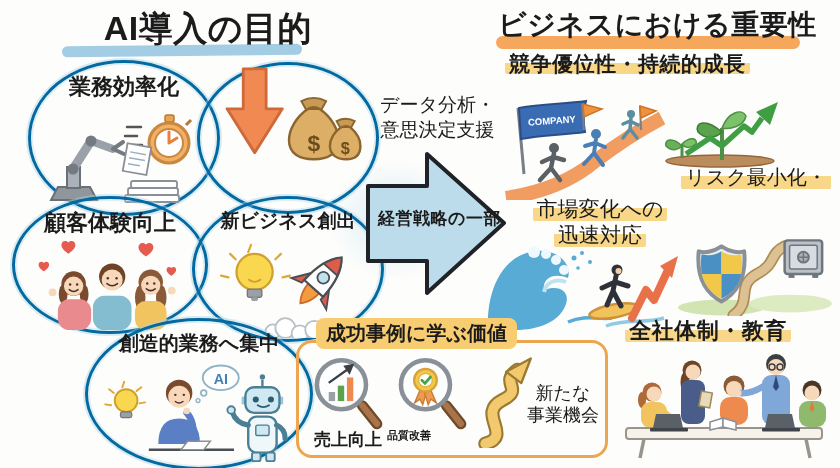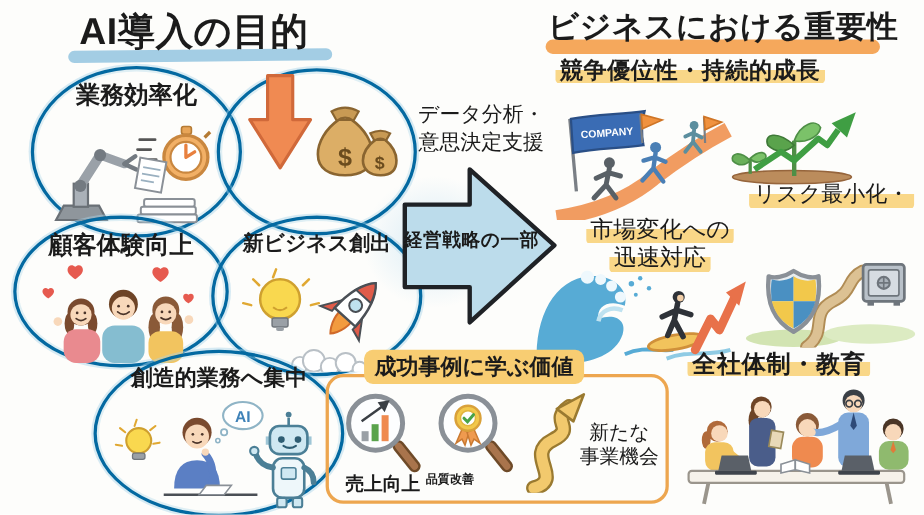--- a/index.html
+++ b/index.html
@@ -22,33 +22,33 @@
   .mark{
     background-image:linear-gradient(180deg, rgba(0,0,0,0) 46%, #f9d788 46%, #f9d788 96%, rgba(0,0,0,0) 96%);
     padding:0 4px;border-radius:4px;
   }
   .twoline{text-align:center;font-weight:400;}
   .twoline span{display:inline-block;}
   .success-box{
     position:absolute;border:3.5px solid #eda64f;border-radius:16px;background:transparent;
   }
   .success-title{
-    position:absolute;text-align:center;font-weight:700;z-index:3;
+    position:absolute;text-align:left;font-weight:700;z-index:3;
   }
   .success-title span{background:#f8cd72;border-radius:8px;padding:2px 10px;display:inline-block;}
   .small-label{position:absolute;font-weight:700;white-space:nowrap;}
   .wash{position:absolute;border-radius:50%;}
 </style>
 </head>
 <body>
 
 <div class="canvas">
 
   <div class="abs bar" style="left:62px;top:45px;width:240px;height:11px;background:#a3cde4;transform:rotate(-.6deg);"></div>
-  <div class="abs ttl" style="left:72px;top:6px;width:240px;font-size:34px;text-align:left;z-index:2;">AI導入の目的</div>
+  <div class="abs ttl" style="left:72px;top:6px;width:240px;font-size:34px;text-align:right;z-index:2;">AI導入の目的</div>
 
   <div class="wash" style="left:330px;top:160px;width:130px;height:120px;background:radial-gradient(closest-side,#d8ebf5,rgba(216,235,245,0));"></div>
 
   <div class="circle" style="left:28px;top:60px;width:186px;height:150px;">
     <div class="clabel" style="font-size:22px;">業務効率化</div>
     <svg width="170" height="102" viewBox="0 0 170 100">
       <g stroke="#555" stroke-width="2.5" stroke-linecap="round">
         <path d="M88,24 h14 M86,33 h12 M89,42 h14"></path>
       </g>
       <g>
@@ -216,21 +216,21 @@
   </div>
 
   <div class="abs twoline" style="left:365px;top:92px;width:145px;font-size:19px;line-height:25px;">
     <span>データ分析・</span><br>
     <span>意思決定支援</span>
   </div>
 
   <svg class="abs" style="left:360px;top:146px;" width="148" height="155" viewBox="0 0 148 155">
     <polygon points="8,40 67,40 67,8 144,77 67,147 67,115 8,115" fill="#bcdceb" stroke="#1f2226" stroke-width="4" stroke-linejoin="round"></polygon>
   </svg>
-  <div class="abs ttl" style="left:356px;top:207px;width:145px;font-size:17px;text-align:center;z-index:2;">経営戦略の一部</div>
+  <div class="abs ttl" style="left:356px;top:207px;width:145px;font-size:17px;text-align:right;z-index:2;">経営戦略の一部</div>
 
   <div class="abs bar" style="left:496px;top:36px;width:304px;height:13px;background:#f5a85c;"></div>
   <div class="abs ttl" style="left:498px;top:6px;width:310px;font-size:28px;text-align:center;z-index:2;">ビジネスにおける重要性</div>
 
   <div class="abs ttl" style="left:505px;top:50px;width:285px;font-size:21px;z-index:2;">
     <span class="mark">競争優位性・持続的成長</span>
   </div>
 
   <svg class="abs" style="left:498px;top:96px;" width="172" height="104" viewBox="0 0 172 104">
     <path d="M8,102 Q62,94 96,66 Q130,40 164,22" stroke="#ef9150" stroke-width="14" fill="none" opacity=".9"></path>

